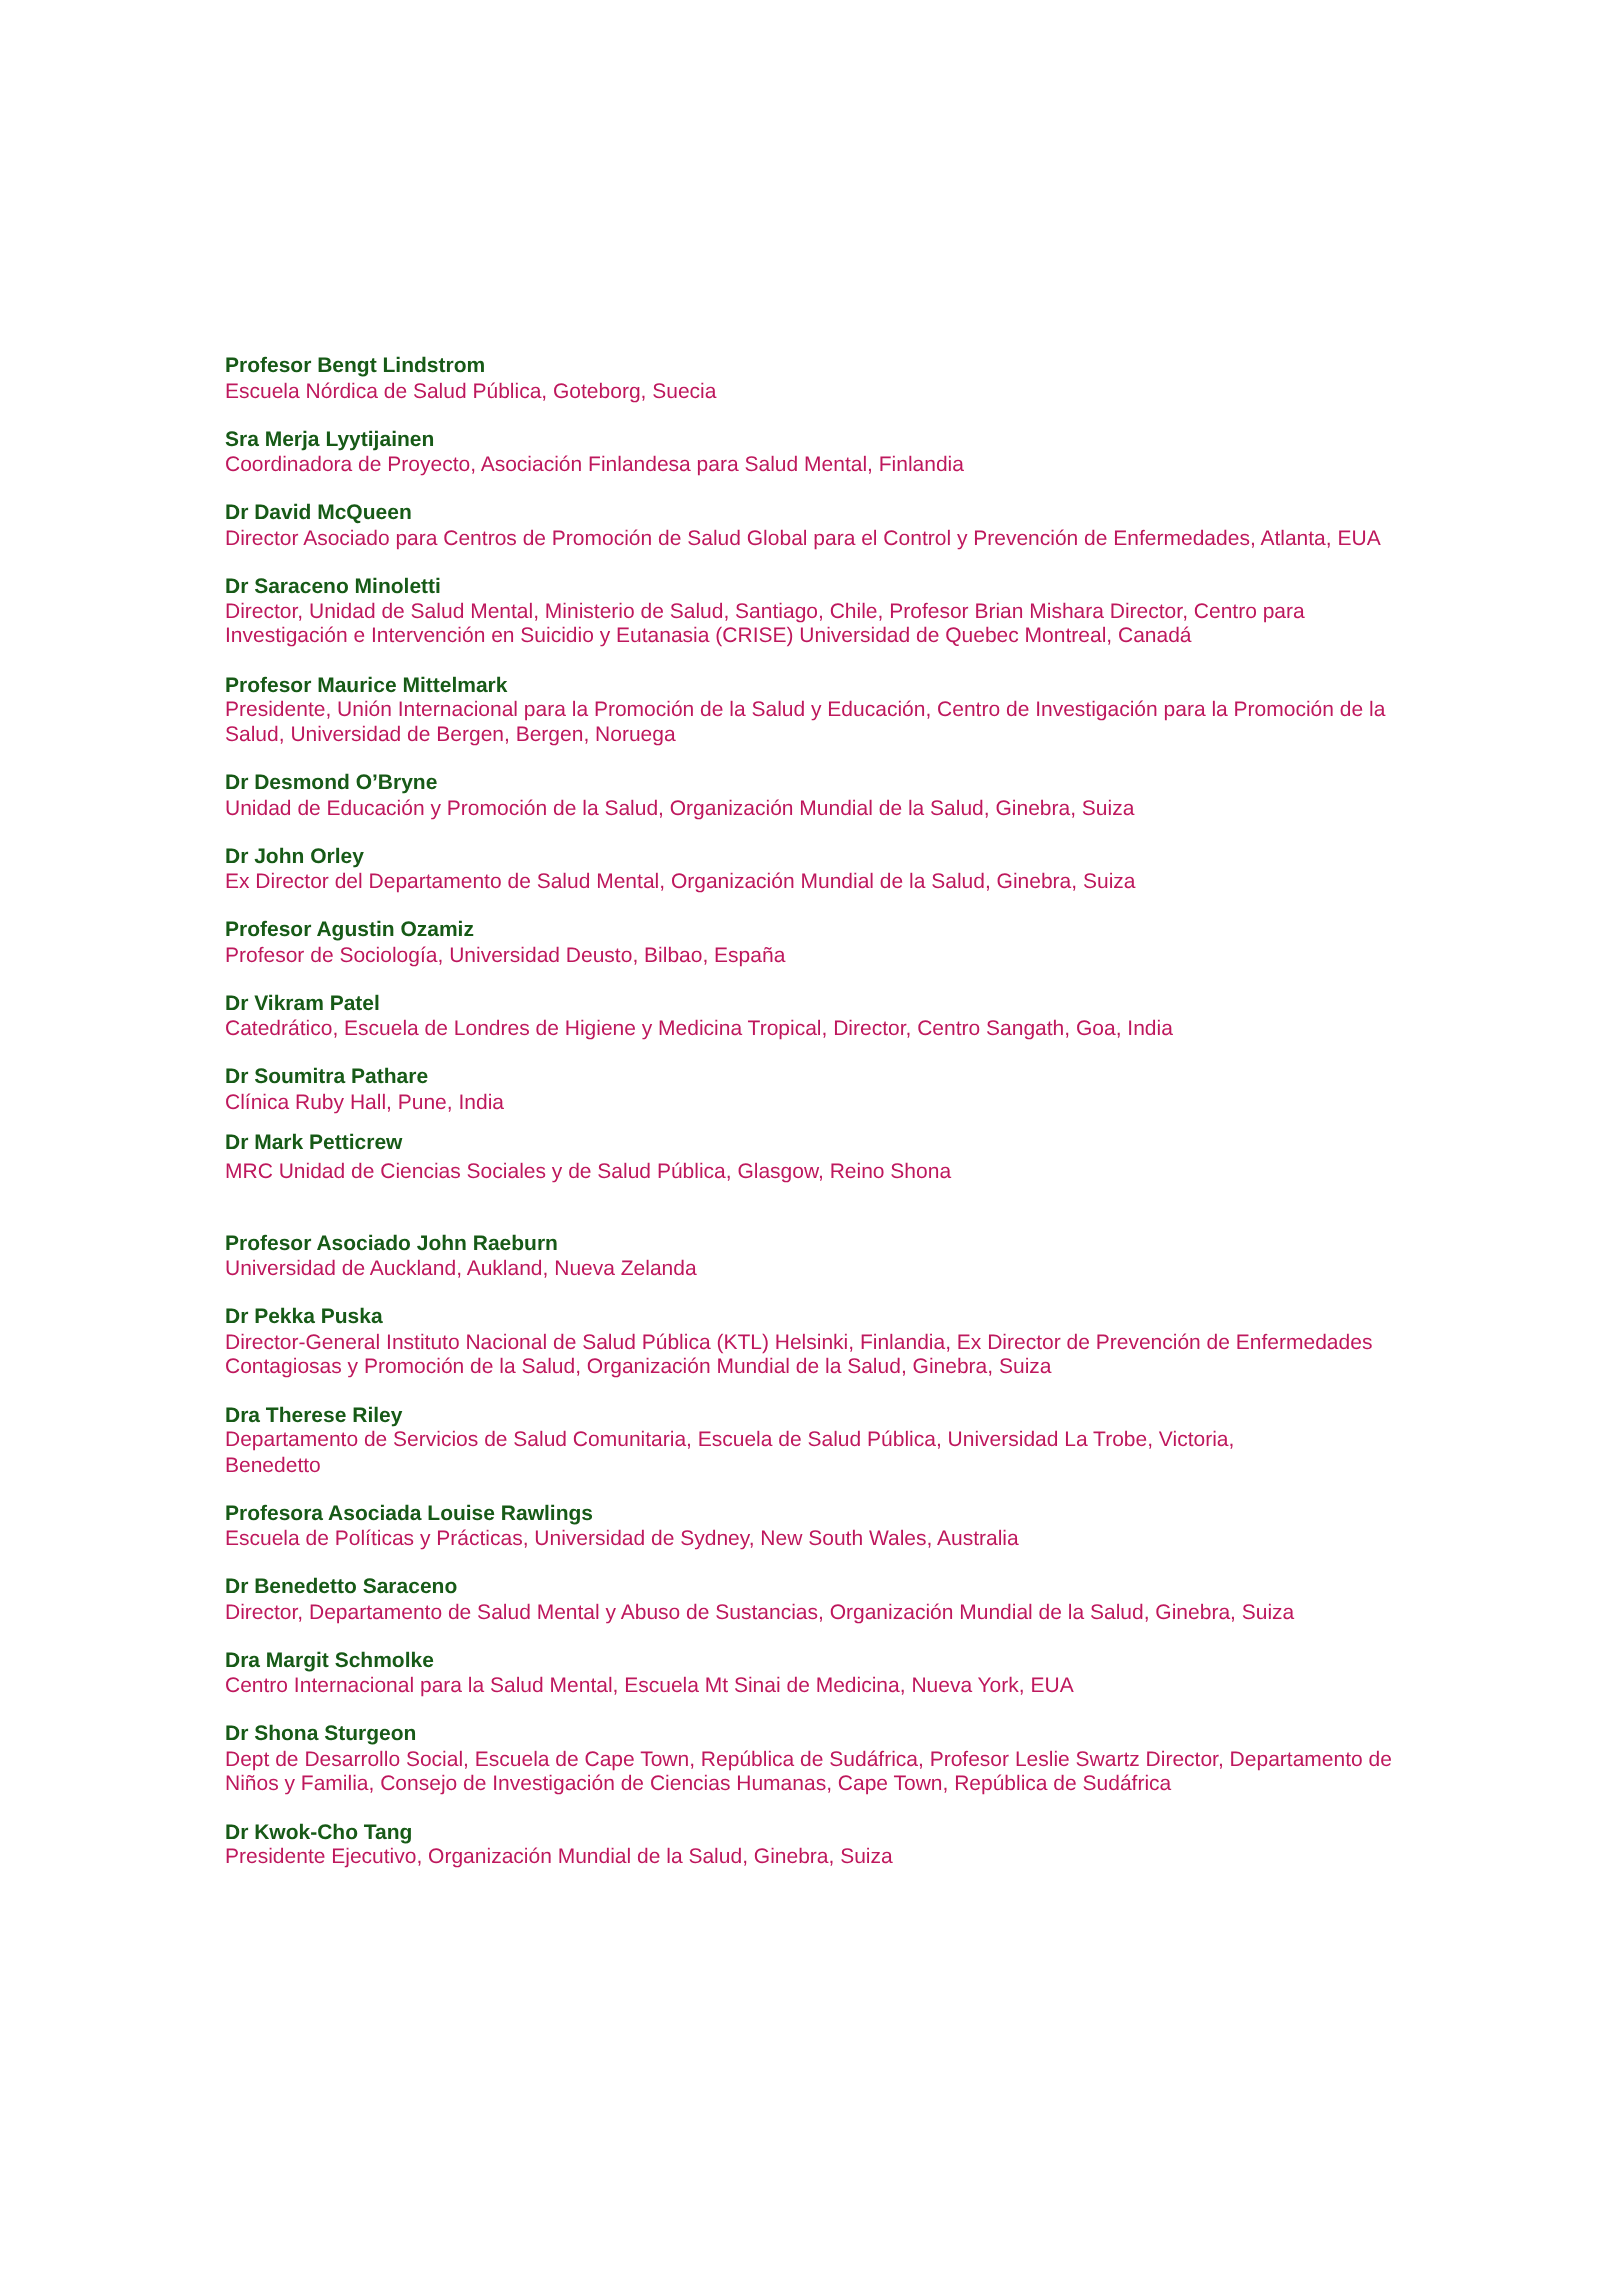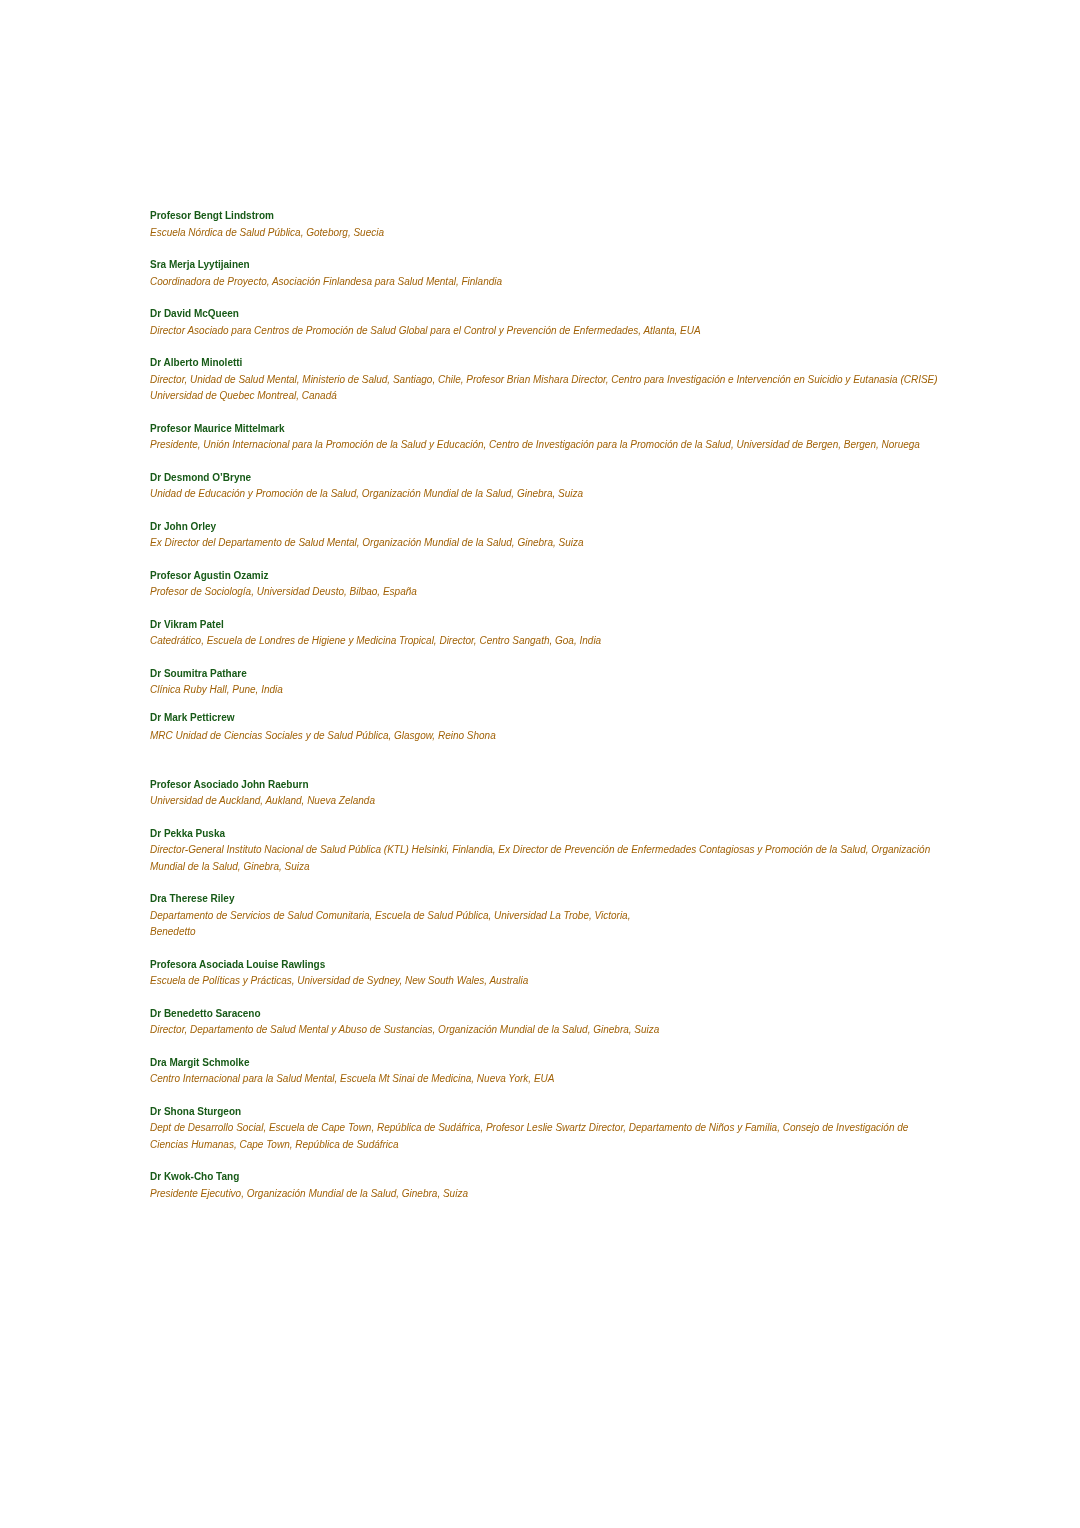--- a/index.html
+++ b/index.html
@@ -1,45 +1,45 @@
 <!DOCTYPE html>
 <html><head>
   <meta charset="utf-8">
   <style>
     html, body { margin: 0; padding: 0; background: #ffffff; }
     body { width: 1080px; height: 1528px; position: relative; overflow: hidden; }
     .page {
-      position: absolute; left: 150px; top: 208px; width: 790px;
+      position: absolute; left: 150px; top: 235px; width: 790px;
       font-family: "Liberation Sans", sans-serif;
-      font-size: 10px; line-height: 16.5px;
+      font-size: 14px; line-height: 16.5px;
     }
     .entry { margin-bottom: 16px; }
     .entry.tight { margin-bottom: 11px; }
     .entry.loose { margin-bottom: 32px; }
     .name { color: #175a17; font-weight: bold; }
-    .desc { color: #a16207; font-style: italic; }
+    .desc { color: #be185d; }
   </style>
 </head>
 <body>
 
 <div class="page">
   <div class="entry">
     <div class="name">Profesor Bengt Lindstrom</div>
     <div class="desc">Escuela Nórdica de Salud Pública, Goteborg, Suecia</div>
   </div>
   <div class="entry">
     <div class="name">Sra Merja Lyytijainen</div>
     <div class="desc">Coordinadora de Proyecto, Asociación Finlandesa para Salud Mental, Finlandia</div>
   </div>
   <div class="entry">
     <div class="name">Dr David McQueen</div>
     <div class="desc">Director Asociado para Centros de Promoción de Salud Global para el Control y Prevención de Enfermedades, Atlanta, EUA</div>
   </div>
   <div class="entry">
-    <div class="name">Dr Alberto Minoletti</div>
+    <div class="name">Dr Saraceno Minoletti</div>
     <div class="desc">Director, Unidad de Salud Mental, Ministerio de Salud, Santiago, Chile, Profesor Brian Mishara Director, Centro para Investigación e Intervención en Suicidio y Eutanasia (CRISE) Universidad de Quebec Montreal, Canadá</div>
   </div>
   <div class="entry">
     <div class="name">Profesor Maurice Mittelmark</div>
     <div class="desc">Presidente, Unión Internacional para la Promoción de la Salud y Educación,  Centro de Investigación para la Promoción de la Salud, Universidad de Bergen, Bergen, Noruega</div>
   </div>
   <div class="entry">
     <div class="name">Dr Desmond O’Bryne</div>
     <div class="desc">Unidad de Educación y Promoción de la Salud, Organización Mundial de la Salud, Ginebra, Suiza</div>
   </div>

